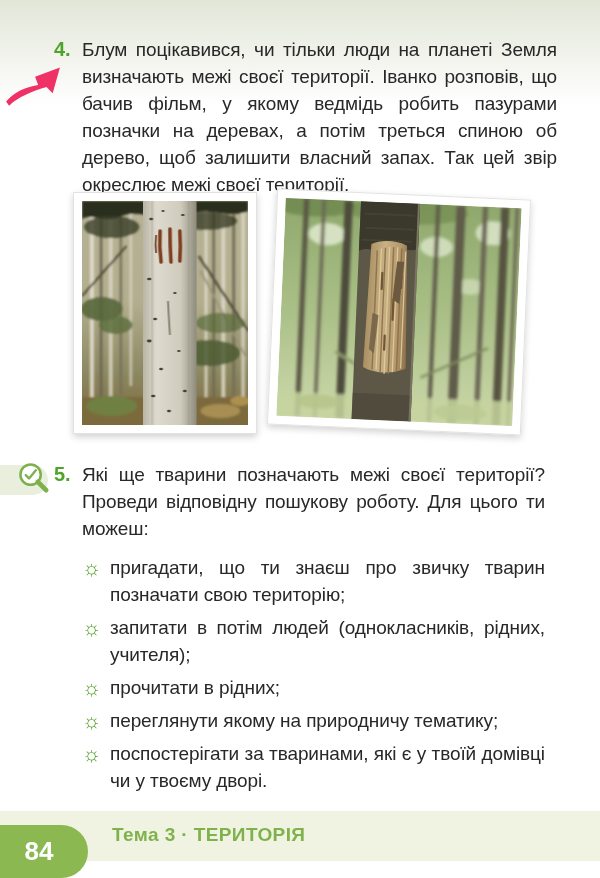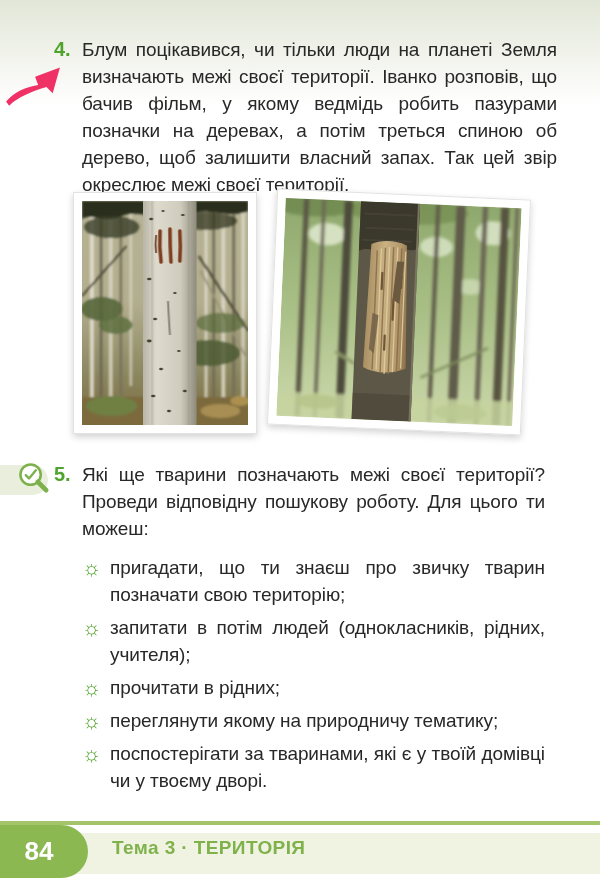--- a/index.html
+++ b/index.html
@@ -46,21 +46,21 @@
   .bullets li { display:flex; gap:9px; margin-bottom:6px; }
   .bullet-glyph {
     flex:none; width:19px; color:#55a32d; font-size:21px; line-height:27px;
     font-weight:bold; text-align:center;
   }
   .bullet-text { flex:1; }
   .closing { margin:1px 55px 0 82px; text-align:left; }
 
   
   .footer-line { position:absolute; left:0; right:0; bottom:53px; height:4px; background:#a3c468; }
-  .footer-bar  { position:absolute; left:0; right:0; bottom:4px; height:41px; background:#f0f3e2; }
+  .footer-bar  { position:absolute; left:0; right:0; bottom:17px; height:50px; background:#f0f3e2; }
   .page-badge {
     position:absolute; left:0; bottom:0; width:88px; height:53px;
     background:#8cb852; border-radius:0 30px 30px 0;
     display:flex; align-items:center; justify-content:center;
   }
   .page-num { color:#ffffff; font-size:26px; font-weight:bold; padding-right:10px; }
   .footer-theme {
     position:absolute; left:112px; bottom:0; height:53px; line-height:53px;
     color:#7fb24b; font-size:19px; font-weight:bold; letter-spacing:0.4px;
   }

